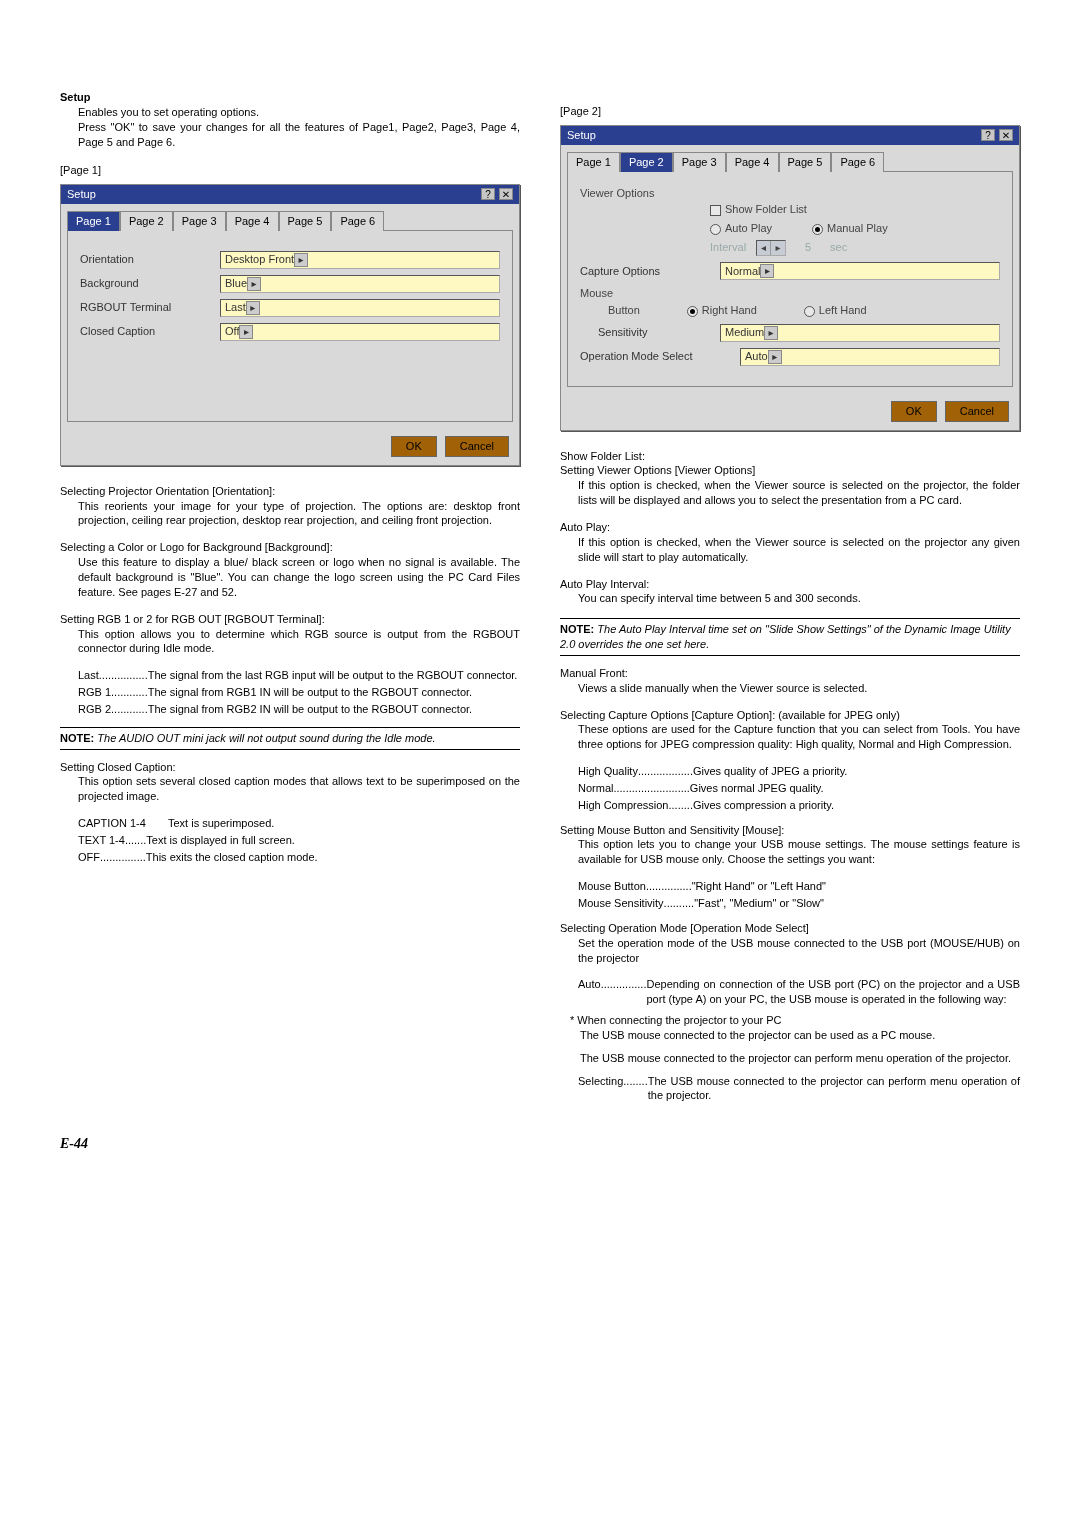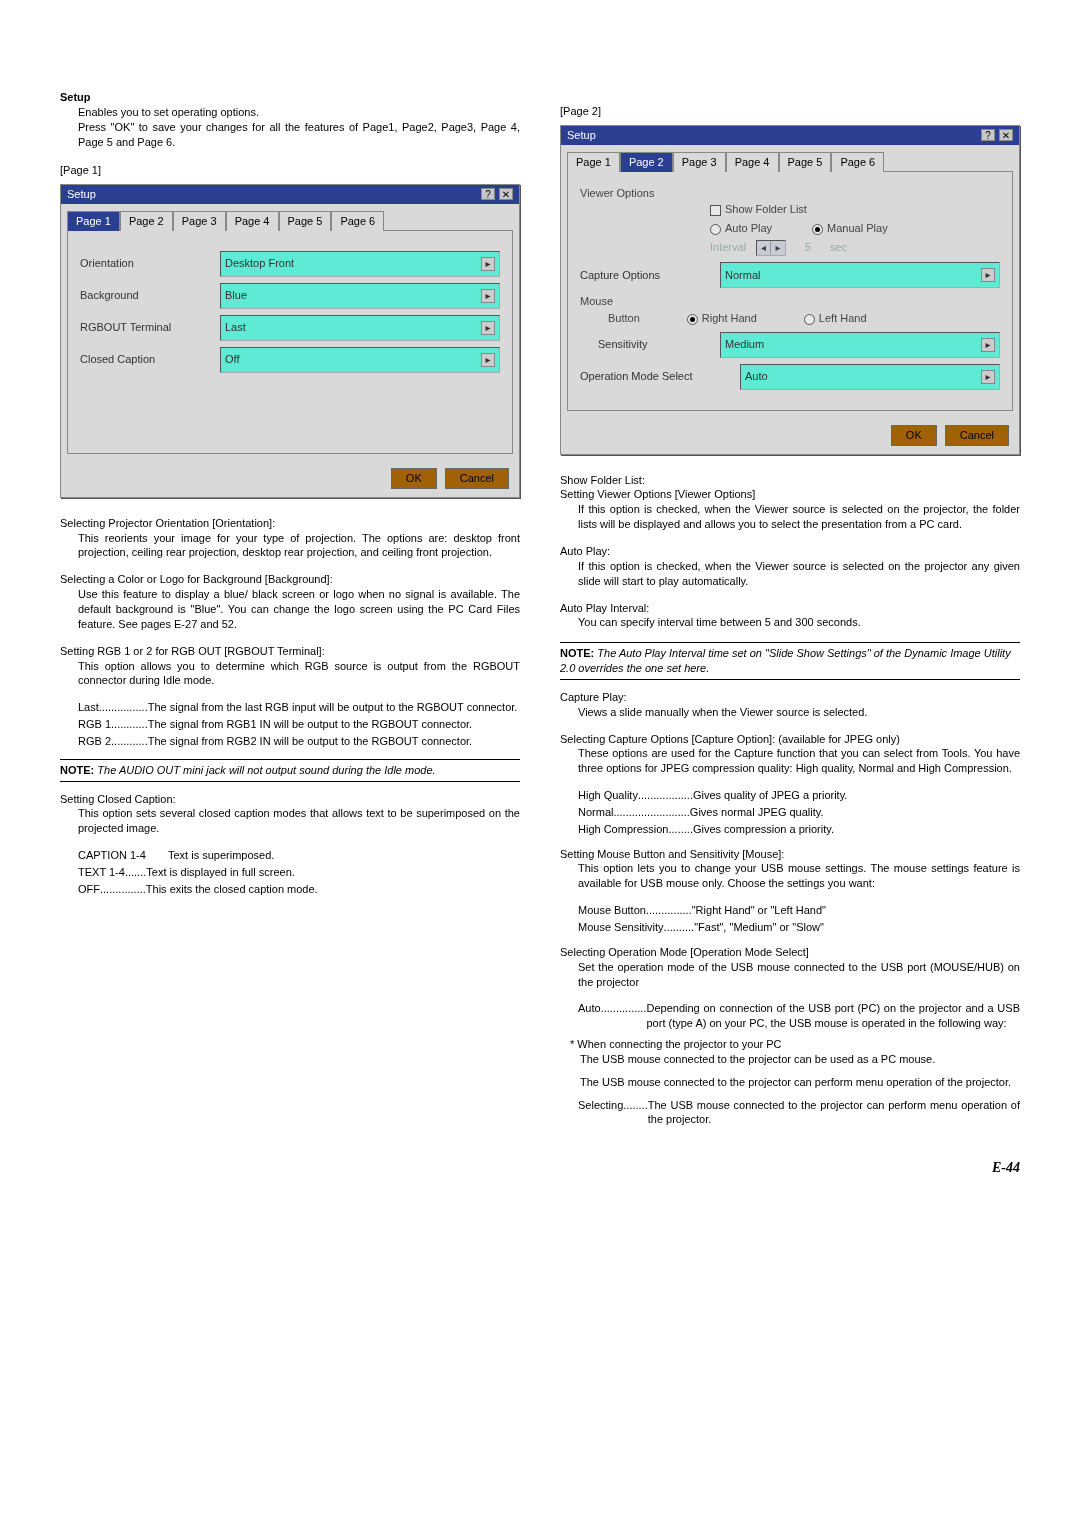--- a/index.html
+++ b/index.html
@@ -19,33 +19,33 @@
 .note .nb{font-weight:bold;font-style:normal}
 .dialog{border:1px solid #888;box-shadow:1px 1px 0 #555;margin:6px 0 18px 0;background:#d9d9d9;width:100%}
 .titlebar{background:#2a3f8f;color:#fff;padding:2px 6px;display:flex;justify-content:space-between;align-items:center;font-size:11px}
 .titlebar .icons span{display:inline-block;width:14px;height:12px;background:#c7c7c7;color:#000;text-align:center;line-height:12px;font-size:10px;margin-left:1px;border:1px solid #888}
 .tabbar{display:flex;padding:6px 6px 0 6px;gap:0}
 .tab{padding:2px 8px;border:1px solid #888;border-bottom:none;background:#d9d9d9;font-size:11px;position:relative;top:1px}
 .tab.active{background:#2a3f8f;color:#fff}
 .page-body{border:1px solid #888;margin:0 6px 6px 6px;padding:14px 12px;background:#d9d9d9}
 .formrow{display:flex;align-items:center;margin:6px 0;font-size:11px;color:#333}
 .formrow .flabel{width:140px}
-.sel{flex:1;display:flex;align-items:center;border:1px inset #aaa;background:#5eead4;height:18px;padding:12px 4px;font-size:11px;justify-content:space-between}
+.sel{flex:1;display:flex;align-items:center;border:1px inset #aaa;background:#fef9c3;height:18px;padding:0 4px;font-size:11px;}
 .sel .arrow{width:14px;height:14px;border:1px solid #888;background:#ccc;text-align:center;line-height:12px;font-size:10px}
 .btnrow{display:flex;justify-content:flex-end;gap:8px;padding:8px 10px}
 .btn{border:1px solid #666;background:#a16207;padding:2px 14px;font-size:11px}
 .chk{display:inline-block;width:11px;height:11px;border:1px solid #555;background:#e8e8e8;margin-right:4px;vertical-align:middle}
 .radio{display:inline-block;width:11px;height:11px;border:1px solid #555;border-radius:50%;background:#e8e8e8;margin-right:4px;vertical-align:middle;position:relative}
 .radio.on::after{content:"";position:absolute;width:5px;height:5px;background:#000;border-radius:50%;left:2px;top:2px}
 .dim{color:#9aa}
 .spin{display:inline-flex;border:1px inset #aaa;background:#c7cbd4;height:16px;align-items:center}
 .spin span{width:14px;text-align:center;font-size:10px;border-right:1px solid #999}
 .spin span:last-child{border-right:none}
 .secval{display:inline-block;width:24px;text-align:center;color:#9aa}
-.pgnum{text-align:right;font-style:italic;font-weight:bold;font-size:14px;margin-top:30px;font-family:Georgia,serif}
+.pgnum{text-align:left;font-style:italic;font-weight:bold;font-size:14px;margin-top:30px;font-family:Georgia,serif}
 .bulletstar{padding-left:10px}
 .just{text-align:justify}
 </style>
 </head>
 <body>
 
 <div class="cols">
 
   <div class="col">
     <div class="bold">Setup</div>
@@ -232,21 +232,21 @@
     <div class="indent1 para just">If this option is checked, when the Viewer source is selected on the projector, the folder lists will be displayed and allows you to select the presentation from a PC card.</div>
 
     <div>Auto Play:</div>
     <div class="indent1 para just">If this option is checked, when the Viewer source is selected on the projector any given slide will start to play automatically.</div>
 
     <div>Auto Play Interval:</div>
     <div class="indent1 para">You can specify interval time between 5 and 300 seconds.</div>
 
     <div class="note"><span class="nb">NOTE:</span><span> The Auto Play Interval time set on "Slide Show Settings" of the Dynamic Image Utility 2.0 overrides the one set here.</span></div>
 
-    <div>Capture Play:</div>
+    <div>Manual Front:</div>
     <div class="indent1 para">Views a slide manually when the Viewer source is selected.</div>
 
     <div>Selecting Capture Options [Capture Option]: (available for JPEG only)</div>
     <div class="indent1 para just">These options are used for the Capture function that you can select from Tools. You have three options for JPEG compression quality: High quality, Normal and High Compression.</div>
     <div class="indent1">
       <div class="dotrow">
           <span class="term">High Quality</span>
           <span class="dots"> .................. </span>
           <span class="def">Gives quality of JPEG a priority.</span>
         </div>

